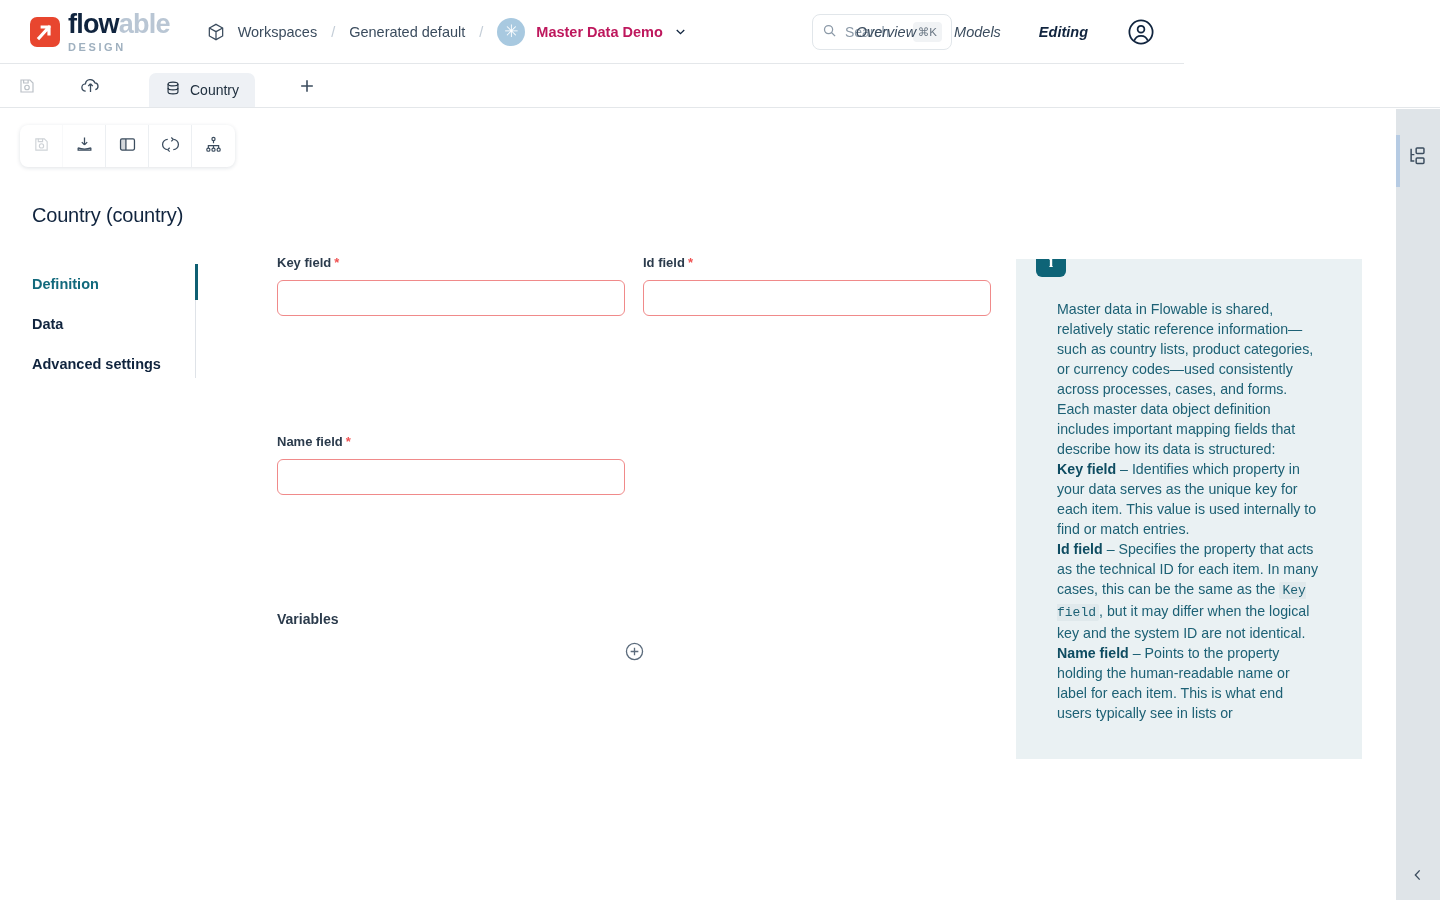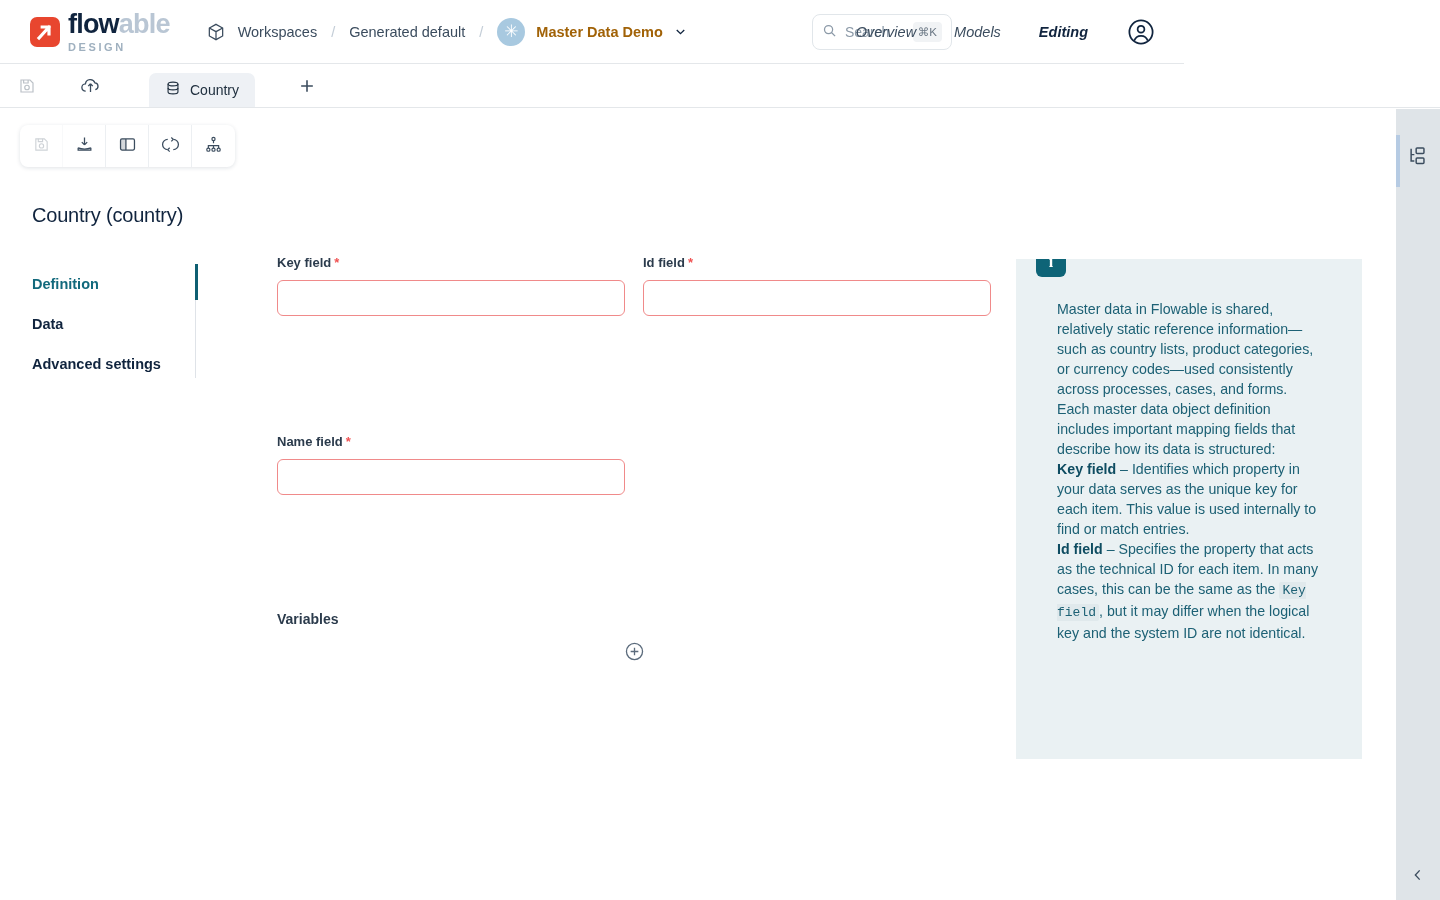--- a/index.html
+++ b/index.html
@@ -41,21 +41,21 @@
     font-size: 14.5px; color: #3b4c5e; white-space: nowrap;
   }
   .crumb-sep { font-size: 14.5px; color: #c2ccd6; margin: 0 14px; }
   .crumb-avatar {
     width: 28px; height: 28px; border-radius: 50%;
     background: #a8c9e0; display: flex; align-items: center;
     justify-content: center; margin-right: 11px; flex: none;
   }
   .crumb-avatar span { color: #ffffff; font-size: 17px; line-height: 12px; }
   .crumb-current {
-    font-size: 14.5px; font-weight: bold; color: #a16207; white-space: nowrap;
+    font-size: 14.5px; font-weight: bold; color: #be185d; white-space: nowrap;
   }
   .crumb-chevron { margin-left: 10px; display: flex; }
 
   .search-box {
     position: absolute; left: 812px; top: 14px;
     width: 140px; height: 36px;
     border: 1px solid #e1e6ea; border-radius: 8px;
     background: #fff; display: flex; align-items: center;
     padding: 0 9px; gap: 8px;
   }
@@ -395,20 +395,23 @@
     <div class="info-badge">i</div>
     <div class="info-body">
       <p>Master data in Flowable is shared, relatively static reference information—such as country lists, product categories, or currency codes—used consistently across processes, cases, and forms.</p>
       <p>Each master data object definition includes important mapping fields that describe how its data is structured:</p>
       <p>
         <b>Key field</b><span> – Identifies which property in your data serves as the unique key for each item. This value is used internally to find or match entries.</span>
       </p>
       <p>
         <b>Id field</b><span> – Specifies the property that acts as the technical ID for each item. In many cases, this can be the same as the </span><code class="info-code">Key field</code><span>, but it may differ when the logical key and the system ID are not identical.</span>
       </p>
+      <p>
+        <b>Name field</b><span> – Points to the property holding the human-readable name or label for each item. This is what end users typically see in lists or</span>
+      </p>
     </div>
   </div>
 </div>
 
 <div class="panel-strip">
   <div class="active-bar"></div>
   <span class="tree-btn">
     <svg width="22" height="22" viewBox="0 0 24 24" fill="none" stroke="#3b4c5e" stroke-width="1.6">
       <path d="M4.5 4v13.5h3.5M4.5 10.5h3.5"></path>
       <rect x="10" y="3.2" width="8.5" height="6" rx="1"></rect>

